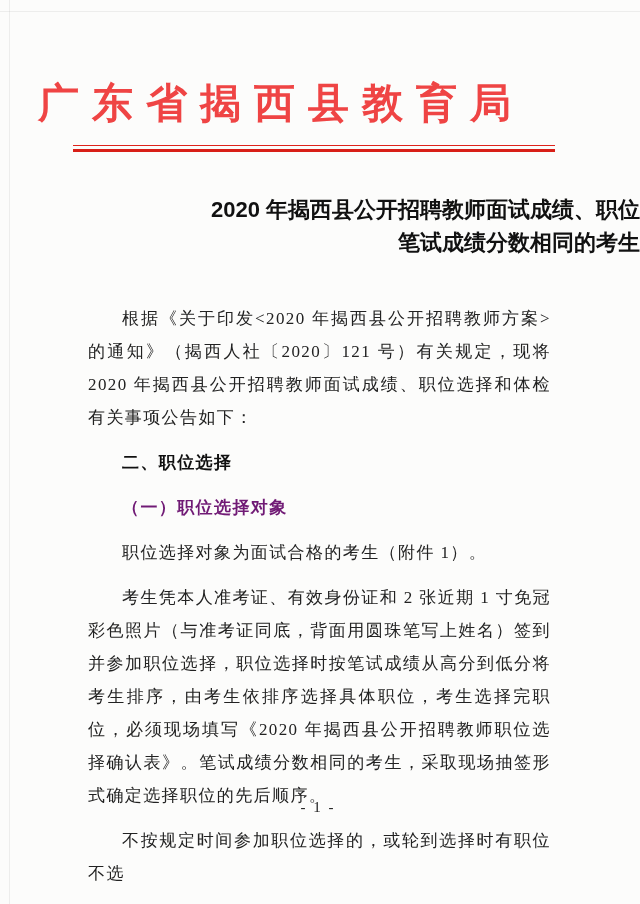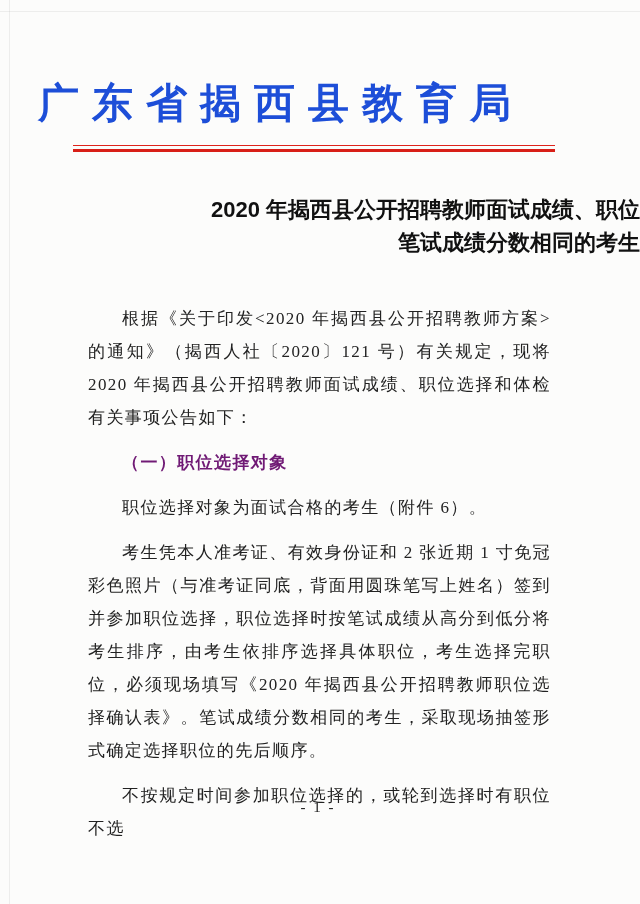--- a/index.html
+++ b/index.html
@@ -28,21 +28,21 @@
     width: 1px; height: 904px;
     background: rgba(170,170,170,0.18);
   }
   
   .letterhead {
     position: absolute;
     top: 76px;
     left: 0;
     width: 552px;
     text-align: center;
-    color: #1d4ed8;
+    color: #ef4444;
     font-family: "Liberation Serif", serif;
     font-weight: bold;
     font-size: 41px;
     letter-spacing: 13px;
     padding-left: 10px; 
     box-sizing: border-box;
     white-space: nowrap;
   }
   .letterhead-rule {
     position: absolute;
@@ -118,21 +118,22 @@
 
   <div class="letterhead-rule"></div>
 
   <div class="doc-title">
     <div>2020 年揭西县公开招聘教师面试成绩、职位</div>
     <div>笔试成绩分数相同的考生</div>
   </div>
 
   <div class="body-block">
     <p>根据《关于印发&lt;2020 年揭西县公开招聘教师方案&gt;的通知》（揭西人社〔2020〕121 号）有关规定，现将 2020 年揭西县公开招聘教师面试成绩、职位选择和体检有关事项公告如下：</p>
+    <p class="sec-heading">二、职位选择</p>
     <p class="subsec-heading">（一）职位选择对象</p>
-    <p>职位选择对象为面试合格的考生（附件 6）。</p>
+    <p>职位选择对象为面试合格的考生（附件 1）。</p>
     <p>考生凭本人准考证、有效身份证和 2 张近期 1 寸免冠彩色照片（与准考证同底，背面用圆珠笔写上姓名）签到并参加职位选择，职位选择时按笔试成绩从高分到低分将考生排序，由考生依排序选择具体职位，考生选择完职位，必须现场填写《2020 年揭西县公开招聘教师职位选择确认表》。笔试成绩分数相同的考生，采取现场抽签形式确定选择职位的先后顺序。</p>
     <p>不按规定时间参加职位选择的，或轮到选择时有职位不选</p>
   </div>
 
   <div class="page-number">- 1 -</div>
 
 </div>
 
 </body></html>

